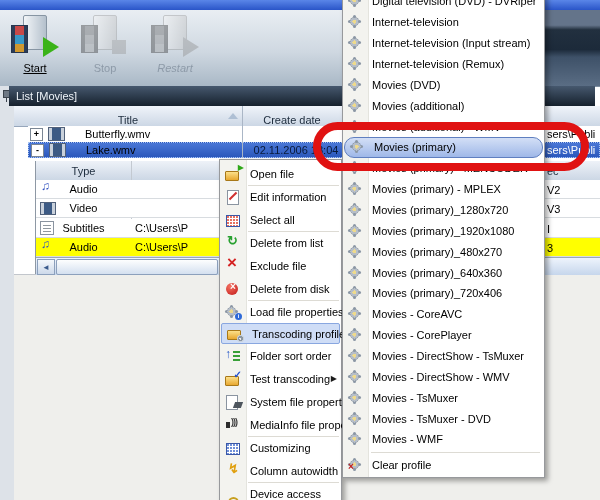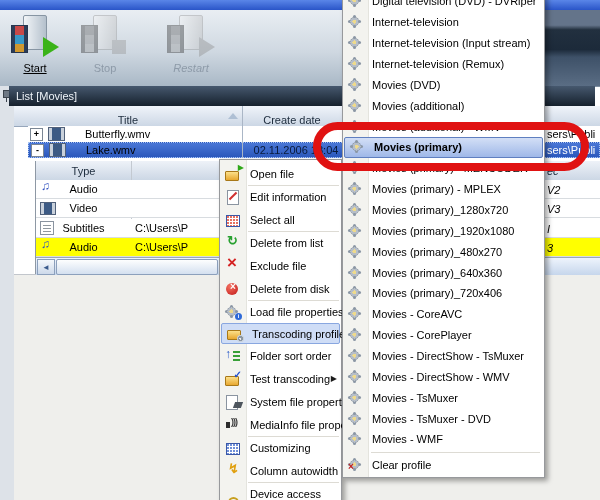--- a/index.html
+++ b/index.html
@@ -86,43 +86,43 @@
     background:linear-gradient(90deg,#c9d1db 0 3px,#3c5a84 3px 11px,#c9d1db 11px 14px);}
   .subtico{background:#fff;border:1px solid #8a94a0;width:12px !important;height:12px !important;}
   .subtico::before{content:"";position:absolute;left:2px;top:3px;width:8px;height:7px;
     background:repeating-linear-gradient(#9098a0 0 1px,rgba(0,0,0,0) 1px 3px);}
   #st-scroll{position:absolute;left:0;top:96px;width:565px;height:17px;
     background:linear-gradient(#eef4fc,#c6d6ec);border-top:1px solid #9aa8ba;}
   #st-scroll .larr{position:absolute;left:1px;top:1px;width:16px;height:14px;background:linear-gradient(#f4f8fc,#cdd9ea);
     border:1px solid #8ca0bc;display:flex;align-items:center;justify-content:center;font-size:8px;color:#3a5a8c;}
   #st-scroll .thumb{position:absolute;left:20px;top:1px;width:160px;height:14px;
     background:linear-gradient(#fdfefe,#d4e0f0);border:1px solid #8ca0bc;border-radius:2px;}
-  .codfrag{position:absolute;left:547px;z-index:3;white-space:nowrap;font-style:italic;}
+  .codfrag{position:absolute;left:547px;z-index:3;white-space:nowrap;}
   #frag-ec{top:165px;color:#1c2b3c;}
   #frag-c1{top:184px;}  #frag-c2{top:203px;}  #frag-c3{top:223px;}
   #frag-c4{top:242px;}
   #yellow-right{left:545px;top:238px;width:55px;height:19px;background:#ffff00;z-index:2;border-bottom:1px solid #d8dce0;box-sizing:border-box;}
 
   
   .menu{background:#fff;border:1px solid #97999c;box-shadow:3px 3px 5px rgba(0,0,0,.35);}
   #cmenu{left:219px;top:159px;width:123px;height:350px;z-index:10;padding-top:2px;box-sizing:border-box;
     background:linear-gradient(90deg,#f3f3ef 0 26px,#e4e4de 26px 27px,#fff 27px);}
   .mi{position:relative;height:23px;display:flex;align-items:center;padding-left:4px;}
   .mi .txt{margin-left:8px;white-space:nowrap;}
   .mi .arr{margin-left:auto;padding-right:4px;font-size:8px;color:#1a1a1a;}
   .mi.hilite{background:#cfddf6;border:1px solid #89a7e0;border-radius:2px;margin:0 1px;
     height:21px;box-sizing:border-box;}
   .mi.sepafter::after{content:"";position:absolute;left:28px;right:2px;bottom:-1px;height:1px;background:#dddbd4;}
 
   #smenu{left:342px;top:-12px;width:203px;height:490px;z-index:12;padding-top:2px;box-sizing:border-box;
     background:linear-gradient(90deg,#f3f3ef 0 25px,#e4e4de 25px 26px,#fff 26px);}
   .si{position:relative;height:20.86px;display:flex;align-items:center;padding-left:4px;}
   .si .txt{margin-left:7px;white-space:nowrap;}
-  .si.selected{background:linear-gradient(#d3dff6,#9fb8e8);border:1px solid #5f7fc0;border-radius:2px;
-    margin:0 1px;font-weight:bold;box-sizing:border-box;}
+  .si.selected{background:linear-gradient(#d3dff6,#9fb8e8);border:1px solid #5f7fc0;border-radius:10px;
+    margin:0 1px;font-weight:normal;box-sizing:border-box;}
   .si.sepbefore{margin-top:5px;}
   .si.sepbefore::before{content:"";position:absolute;left:28px;right:4px;top:-3px;height:1px;background:#dddbd4;}
 
   
   .ic{position:relative;width:18px;height:16px;flex:none;}
   .ic::before,.ic::after{position:absolute;}
   .ic-openfolder::before{content:"";left:1px;top:5px;width:12px;height:8px;
     background:linear-gradient(#fce08a,#e8a830);border:1px solid #a87818;border-radius:1px;}
   .ic-openfolder::after{content:"▶";right:-2px;top:-3px;font-size:8px;color:#2fa818;}
   .ic-edit::before{content:"";left:3px;top:1px;width:10px;height:13px;background:#fff;border:1px solid #8a94a0;}
@@ -184,21 +184,21 @@
       <div class="lbl">Start</div>
     </div>
     <div class="tbtn disabled" style="left:74px;">
       <div class="tbicon">
         <div class="tower"></div>
           <div class="strip"></div>
           <div class="stopsq"></div>
       </div>
       <div class="lbl">Stop</div>
     </div>
-    <div class="tbtn disabled" style="left:160px;font-style:italic;">
+    <div class="tbtn disabled" style="left:144px;font-style:italic;">
       <div class="tbicon">
         <div class="tower"></div>
           <div class="strip"></div>
           <div class="play"></div>
       </div>
       <div class="lbl">Restart</div>
     </div>
   </div>
 
   <div id="right-dark" class="abs"></div>

